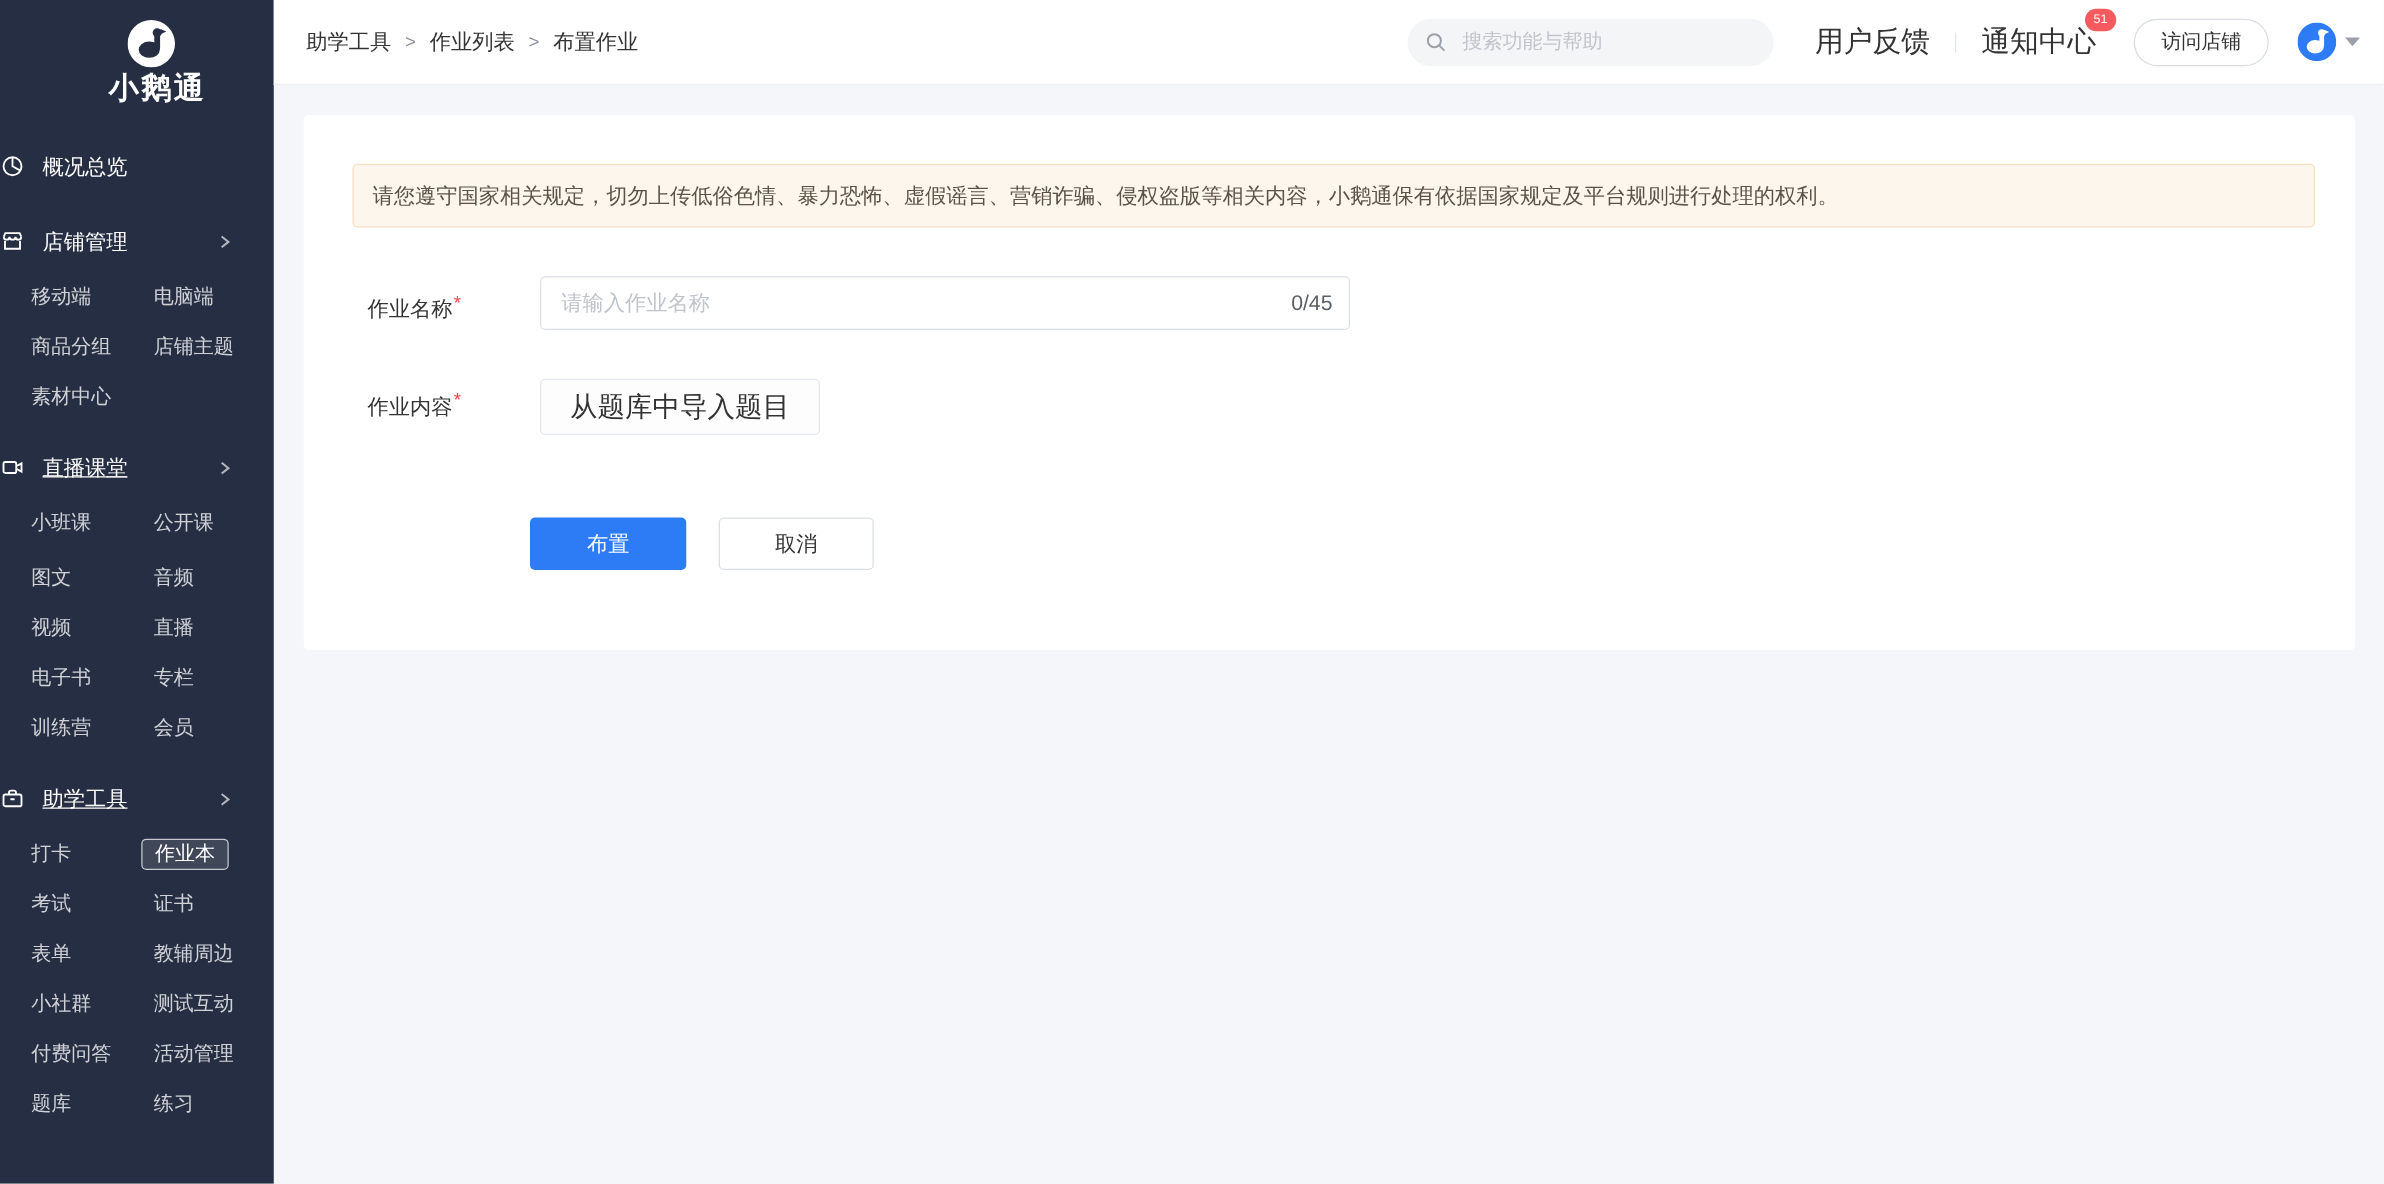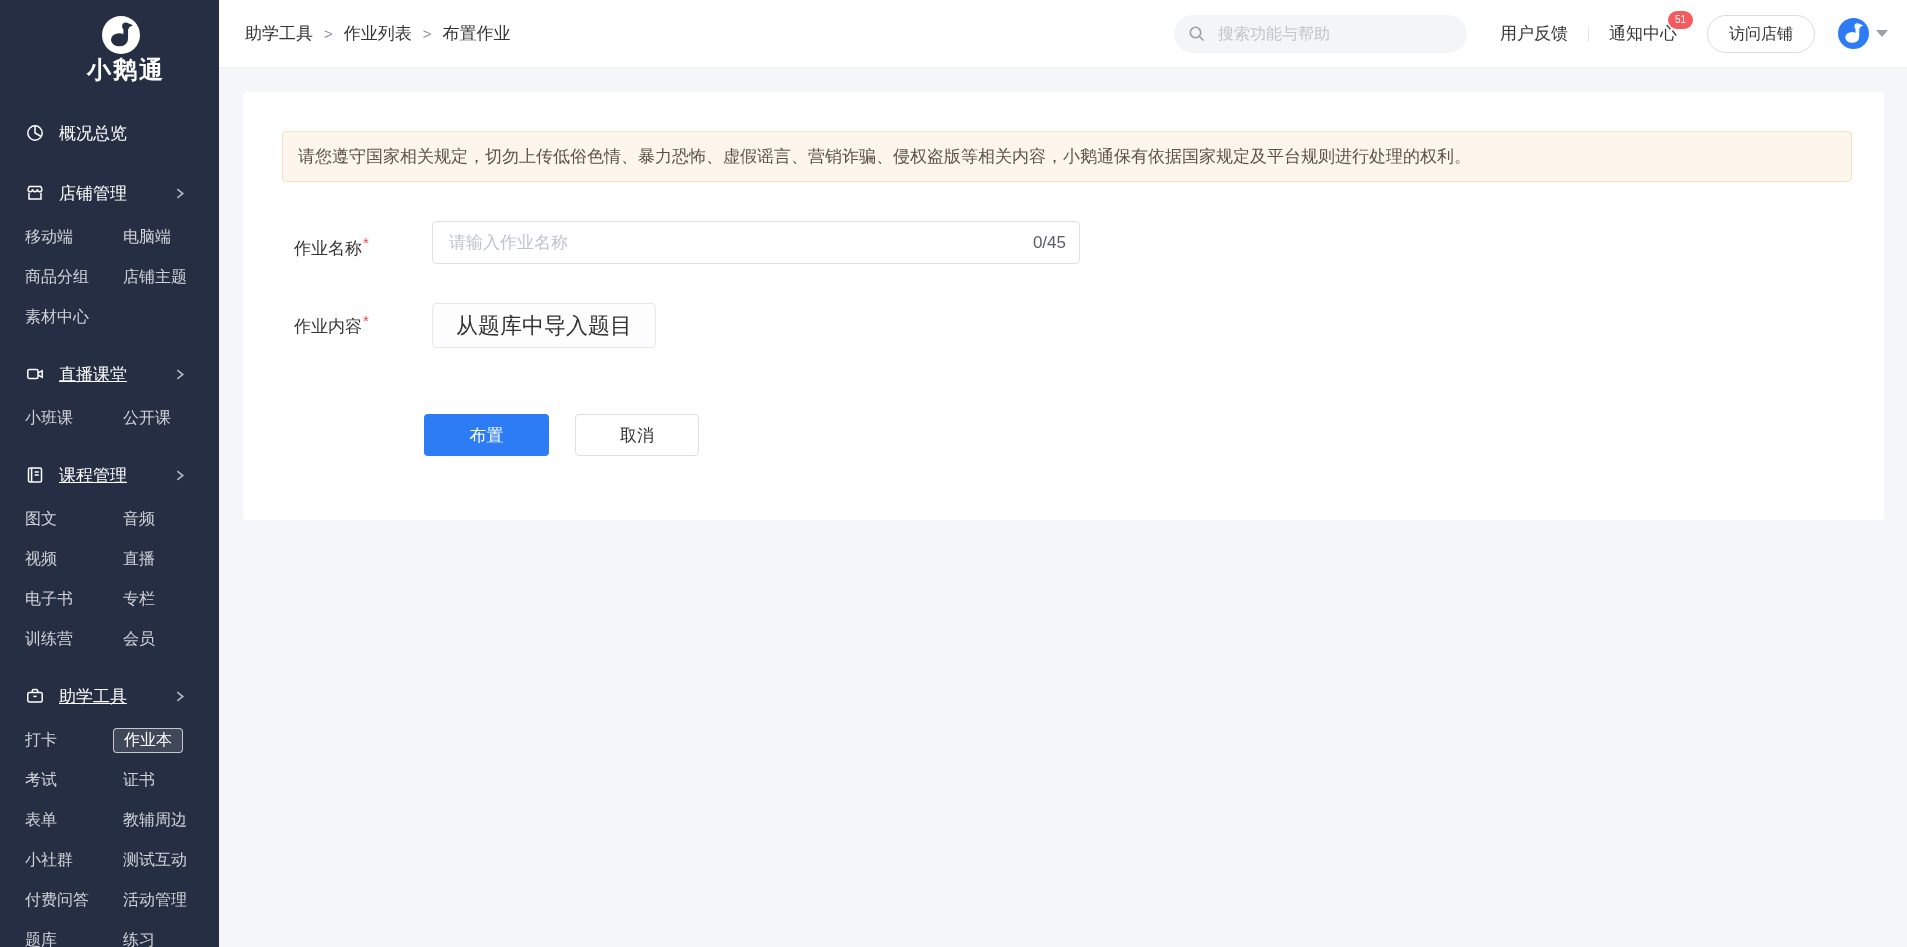--- a/index.html
+++ b/index.html
@@ -8,21 +8,21 @@
     background:#f4f6f9;
     font-family:"Liberation Sans","DejaVu Sans",sans-serif;
     -webkit-font-smoothing:antialiased;
   }
   
   .sidebar{position:absolute;left:0;top:0;width:219px;height:947px;background:#252e43;overflow:hidden;}
   .logo-row{display:flex;align-items:center;padding:16px 0 0 22px;height:48px;flex-direction:column;}
   .logo-row svg{flex:0 0 auto;}
   .logo-text{color:#fff;font-size:24px;font-weight:bold;margin-left:11px;letter-spacing:2px;}
   .menu{margin-top:49px;}
-  .section-row{display:flex;align-items:center;height:40px;padding-left:25px;color:#ffffff;font-size:17px;cursor:pointer;}
+  .section-row{display:flex;align-items:center;height:40px;color:#ffffff;font-size:17px;cursor:pointer;}
   .section-row .s-icon{width:20px;height:20px;margin-right:14px;display:flex;align-items:center;justify-content:center;}
   .section-row .s-label{flex:0 0 auto;}
   .section-row .chev{margin-left:auto;margin-right:33px;display:flex;align-items:center;}
   .subgrid{display:grid;grid-template-columns:98px auto;padding-left:25px;margin-top:4px;}
   .subitem{height:40px;display:flex;align-items:center;color:rgba(255,255,255,0.78);font-size:16px;cursor:pointer;}
   .subitem .active-pill{border:1px solid rgba(255,255,255,0.7);background:rgba(255,255,255,0.12);
     border-radius:4px;padding:1px 10px;margin-left:-10px;color:#fff;}
   .sec-gap-lg{margin-top:20px;}
   .sec-gap-md{margin-top:17px;text-decoration:underline;}
   
@@ -30,21 +30,21 @@
     display:flex;align-items:center;box-sizing:border-box;border-bottom:1px solid #eef0f4;}
   .breadcrumb{margin-left:26px;font-size:17px;color:#333;display:flex;align-items:center;gap:11px;}
   .bc-sep{color:#8b929e;font-size:15px;}
   .bc-item{color:#333;cursor:pointer;}
   .header-right{margin-left:auto;display:flex;align-items:center;margin-right:19px;}
   .search-box{width:293px;height:38px;background:#f4f5f7;border-radius:19px;display:flex;align-items:center;
     padding:0 14px;box-sizing:border-box;}
   .search-box input{border:none;outline:none;background:transparent;font-size:16px;color:#333;width:230px;margin-left:10px;
     font-family:"Liberation Sans","DejaVu Sans",sans-serif;}
   .search-box input::placeholder{color:#c0c4cc;}
-  .hlink{font-size:17px;color:#333;cursor:pointer;white-space:nowrap;}
+  .hlink{font-size:23px;color:#333;cursor:pointer;white-space:nowrap;}
   .lnk-feedback{margin-left:33px;}
   .hdr-divider{width:1px;height:16px;background:#e2e5ea;margin:0 20px;}
   .notify-wrap{position:relative;}
   .badge{position:absolute;top:-11px;right:-16px;background:#f55b5e;color:#fff;font-size:10px;line-height:18px;
     padding:0 7px;border-radius:9px;}
   .visit-btn{margin-left:30px;height:38px;line-height:36px;padding:0 21px;border:1px solid #d9dce1;border-radius:19px;
     font-size:16px;color:#333;background:#fff;cursor:pointer;box-sizing:border-box;}
   .avatar-wrap{margin-left:23px;display:flex;align-items:center;cursor:pointer;}
   .caret{width:0;height:0;border-left:6px solid transparent;border-right:6px solid transparent;
     border-top:7px solid #9aa0a8;margin-left:7px;}
@@ -138,35 +138,20 @@
             </svg>
       </span>
     </div>
     <div class="subgrid">
           <div class="subitem">小班课</div>
           <div class="subitem">公开课</div>
         </div>
   </div>
 
   <div>
-    <div class="section-row sec-gap-md">
-      <span class="s-icon">
-            <svg width="20" height="20" viewBox="0 0 20 20" fill="none" stroke="#fff" stroke-width="1.5">
-              <rect x="3.5" y="3" width="13" height="14" rx="1.5"></rect>
-              <path d="M6.6 3v14"></path>
-              <path d="M9.6 7h4.2M9.6 10h4.2"></path>
-            </svg>
-          </span>
-      <span class="s-label">课程管理</span>
-      <span class="chev">
-        <svg width="13" height="13" viewBox="0 0 12 12">
-              <polyline points="4,2 9,6 4,10" fill="none" stroke="rgba(255,255,255,0.65)" stroke-width="1.5"></polyline>
-            </svg>
-      </span>
-    </div>
     <div class="subgrid">
           <div class="subitem">图文</div>
           <div class="subitem">音频</div>
           <div class="subitem">视频</div>
           <div class="subitem">直播</div>
           <div class="subitem">电子书</div>
           <div class="subitem">专栏</div>
           <div class="subitem">训练营</div>
           <div class="subitem">会员</div>
         </div>

